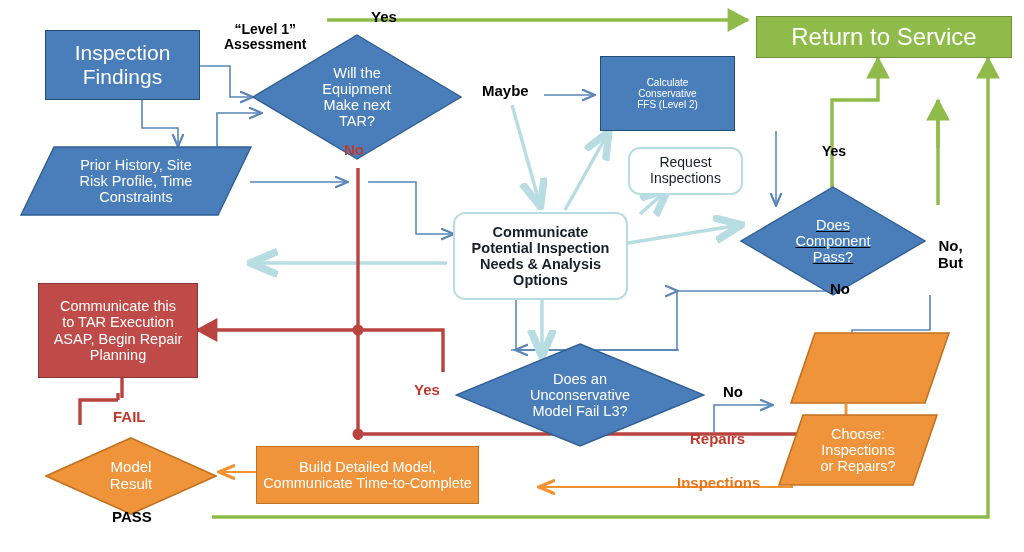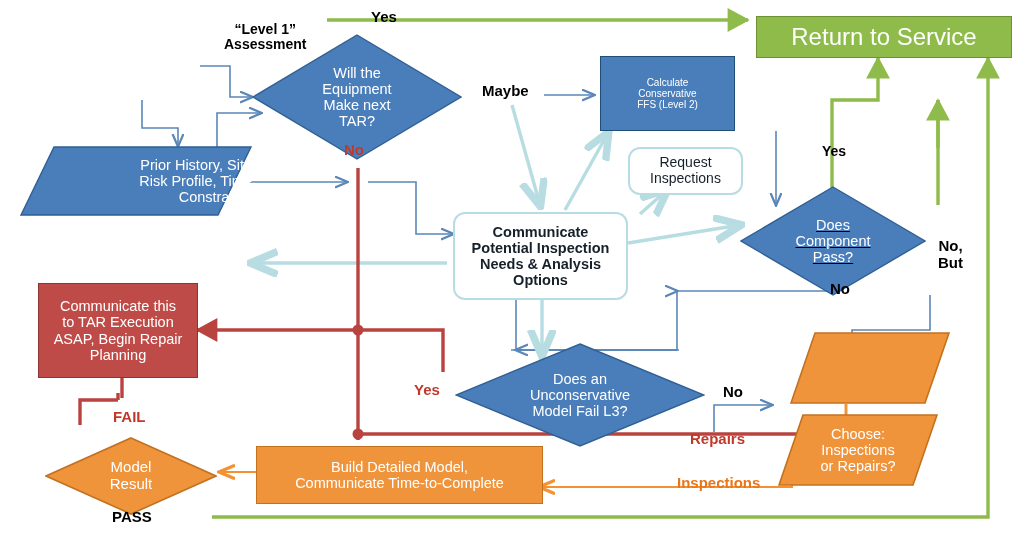--- a/index.html
+++ b/index.html
@@ -96,32 +96,36 @@
 
       <g stroke="#f39233" stroke-width="2">
         <path d="M257,472 L220,472" marker-end="url(#ahO)"></path>
         <path d="M792,456 L792,487 L540,487" marker-end="url(#ahO)"></path>
         <path d="M846,408 L846,421"></path>
       </g>
       <path d="M846,404 L846,424" stroke="#f0943c" stroke-width="3" fill="none"></path>
     </g>
   </svg>
 
+  <div class="node box blue" style="left:45px;top:30px;width:155px;height:70px;font-size:21px;">
+    <span class="txt" style="white-space:pre-line;">Inspection
+Findings</span>
+  </div>
 
   <div class="node" style="left:252px;top:34px;width:210px;height:126px;">
     <svg viewBox="0 0 210 126" style="position:absolute;left:0;top:0;width:210px;height:126px;">
       <polygon points="105,1 209,63 105,125 1,63" fill="#4a7ebb" stroke="#2f5f93" stroke-width="1.4"></polygon>
     </svg>
     <span class="txt" style="position:relative;color:#fff;font-size:14.5px;white-space:pre-line;">Will the
 Equipment
 Make next
 TAR?</span>
   </div>
 
-  <div class="node" style="left:20px;top:146px;width:232px;height:70px;text-align:right;">
+  <div class="node" style="left:20px;top:146px;width:232px;height:70px;">
     <svg viewBox="0 0 232 70" style="position:absolute;left:0;top:0;width:232px;height:70px;">
       <polygon points="34,1 231,1 198,69 1,69" fill="#4a7ebb" stroke="#2f5f93" stroke-width="1.4"></polygon>
     </svg>
     <span class="txt" style="position:relative;color:#fff;font-size:14.5px;white-space:pre-line;">Prior History, Site
 Risk Profile, Time
 Constraints</span>
   </div>
 
   <div class="node box blue" style="left:600px;top:56px;width:135px;height:75px;font-size:10px;">
     <span class="txt" style="white-space:pre-line;">Calculate
@@ -178,21 +182,21 @@
 
   <div class="node" style="left:778px;top:414px;width:160px;height:72px;">
     <svg viewBox="0 0 160 72" style="position:absolute;left:0;top:0;width:160px;height:72px;">
       <polygon points="25,1 159,1 135,71 1,71" fill="#f0943c" stroke="#c2711f" stroke-width="1.6"></polygon>
     </svg>
     <span class="txt" style="position:relative;color:#fff;font-size:14.5px;white-space:pre-line;">Choose:
 Inspections
 or Repairs?</span>
   </div>
 
-  <div class="node orange" style="left:256px;top:446px;width:287px;height:58px;font-size:14.5px;">
+  <div class="node orange" style="left:256px;top:446px;width:223px;height:58px;font-size:14.5px;">
     <span class="txt" style="white-space:pre-line;">Build Detailed Model,
 Communicate Time-to-Complete</span>
   </div>
 
   <div class="node" style="left:45px;top:437px;width:172px;height:78px;">
     <svg viewBox="0 0 172 78" style="position:absolute;left:0;top:0;width:172px;height:78px;">
       <polygon points="86,1 171,39 86,77 1,39" fill="#f0943c" stroke="#c2711f" stroke-width="1.6"></polygon>
     </svg>
     <span class="txt" style="position:relative;color:#fff;font-size:15px;white-space:pre-line;">Model
 Result</span>

